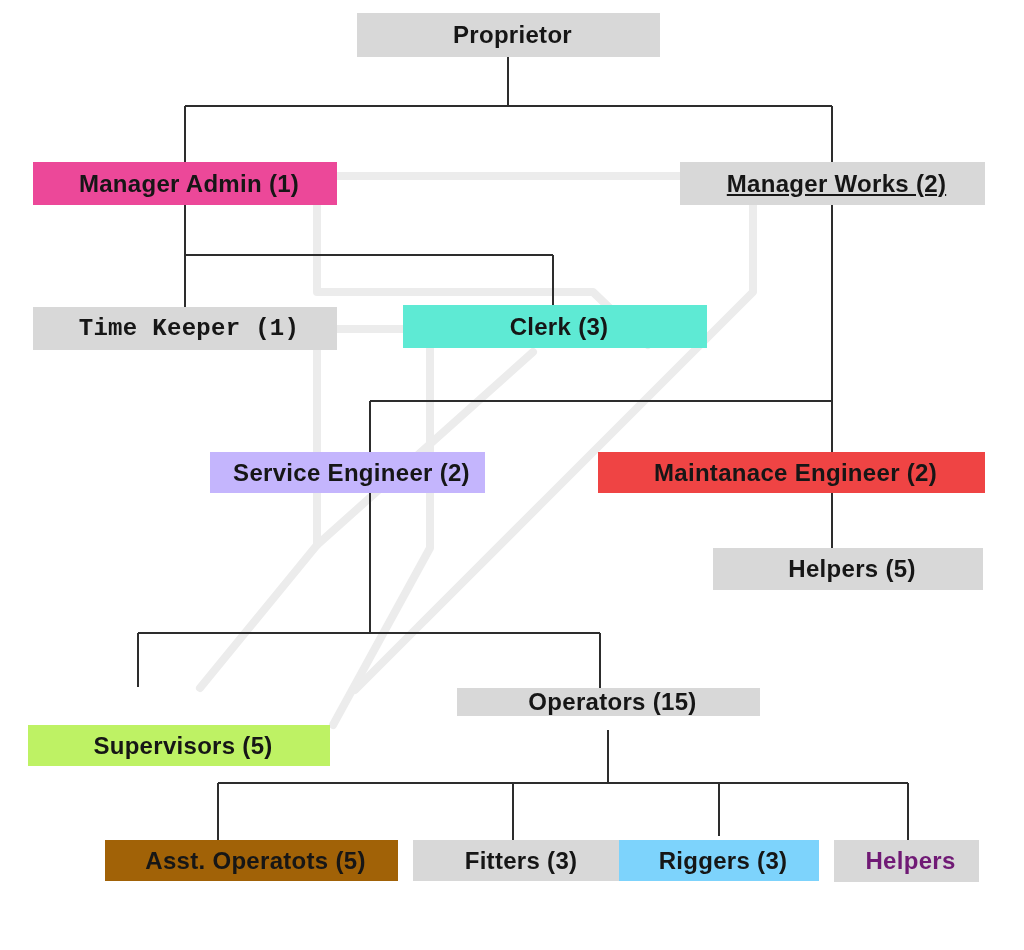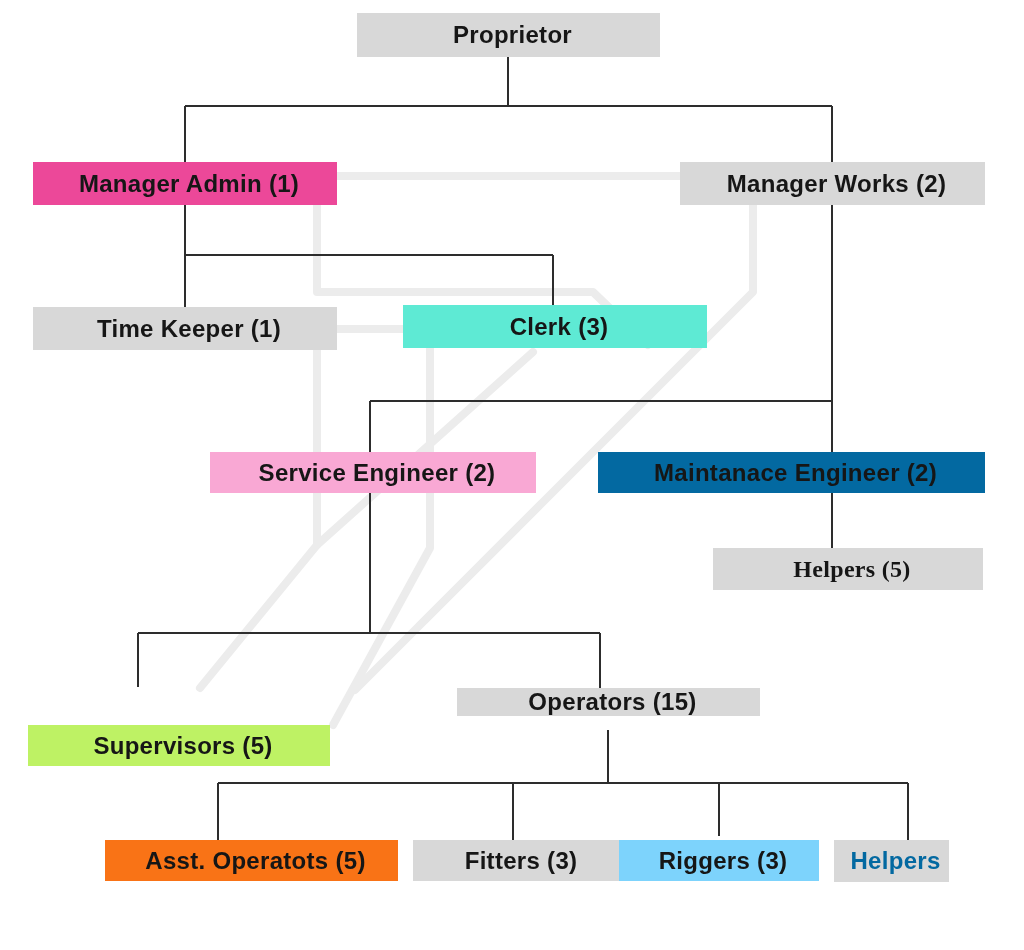--- a/index.html
+++ b/index.html
@@ -83,26 +83,26 @@
         <polyline points="218,783 908,783" class="black-line" stroke="#2d2d2d"></polyline>
         <polyline points="218,783 218,840" class="black-line" stroke="#2d2d2d"></polyline>
         <polyline points="513,783 513,840" class="black-line" stroke="#2d2d2d"></polyline>
         <polyline points="719,783 719,836" class="black-line" stroke="#2d2d2d"></polyline>
         <polyline points="908,783 908,843" class="black-line" stroke="#2d2d2d"></polyline>
       </g>
   </svg>
   <div id="node-layer">
       <div class="node" style="left: 357px; top: 13px; width: 303px; height: 44px; background: rgb(216, 216, 216); color: rgb(22, 22, 22);">Proprietor</div>
       <div class="node" style="left: 33px; top: 162px; width: 304px; height: 43px; background: #ec4899; color: rgb(22, 22, 22);">Manager Admin (1)</div>
-      <div class="node" style="left: 680px; top: 162px; width: 305px; height: 43px; background: rgb(216, 216, 216); color: rgb(22, 22, 22);">Manager Works (2)</div>
-      <div class="node" style="left: 33px; top: 307px; width: 304px; height: 43px; background: rgb(216, 216, 216); color: rgb(22, 22, 22);">Time Keeper (1)</div>
+      <div class="node" style="left: 680px; top: 162px; width: 305px; height: 43px; background: rgb(216, 216, 216); color: rgb(22, 22, 22); text-decoration: underline;">Manager Works (2)</div>
+      <div class="node" style="left: 33px; top: 307px; width: 304px; height: 43px; background: rgb(216, 216, 216); color: rgb(22, 22, 22); font-family: Liberation Mono, monospace;">Time Keeper (1)</div>
       <div class="node" style="left: 403px; top: 305px; width: 304px; height: 43px; background: #5eead4; color: rgb(22, 22, 22);">Clerk (3)</div>
-      <div class="node" style="left: 210px; top: 452px; width: 326px; height: 41px; background: #f9a8d4; color: rgb(22, 22, 22);">Service Engineer (2)</div>
-      <div class="node" style="left: 598px; top: 452px; width: 387px; height: 41px; background: #0369a1; color: rgb(22, 22, 22);">Maintanace Engineer (2)</div>
-      <div class="node" style="left: 713px; top: 548px; width: 270px; height: 42px; background: rgb(216, 216, 216); color: rgb(22, 22, 22); font-family: Liberation Serif, serif;">Helpers (5)</div>
+      <div class="node" style="left: 210px; top: 452px; width: 275px; height: 41px; background: #c4b5fd; color: rgb(22, 22, 22);">Service Engineer (2)</div>
+      <div class="node" style="left: 598px; top: 452px; width: 387px; height: 41px; background: #ef4444; color: rgb(22, 22, 22);">Maintanace Engineer (2)</div>
+      <div class="node" style="left: 713px; top: 548px; width: 270px; height: 42px; background: rgb(216, 216, 216); color: rgb(22, 22, 22);">Helpers (5)</div>
       <div class="node" style="left: 28px; top: 725px; width: 302px; height: 41px; background: #bef264; color: rgb(22, 22, 22);">Supervisors (5)</div>
       <div class="node" style="left: 457px; top: 688px; width: 303px; height: 28px; background: rgb(216, 216, 216); color: rgb(22, 22, 22);">Operators (15)</div>
-      <div class="node" style="left: 105px; top: 840px; width: 293px; height: 41px; background: #f97316; color: rgb(22, 22, 22);">Asst. Operatots (5)</div>
+      <div class="node" style="left: 105px; top: 840px; width: 293px; height: 41px; background: #a16207; color: rgb(22, 22, 22);">Asst. Operatots (5)</div>
       <div class="node" style="left: 413px; top: 840px; width: 208px; height: 41px; background: rgb(216, 216, 216); color: rgb(22, 22, 22);">Fitters (3)</div>
       <div class="node" style="left: 619px; top: 840px; width: 200px; height: 41px; background: #7dd3fc; color: rgb(22, 22, 22);">Riggers (3)</div>
-      <div class="node" style="left: 834px; top: 840px; width: 115px; height: 42px; background: rgb(216, 216, 216); color: #0369a1; text-align: right;">Helpers</div>
+      <div class="node" style="left: 834px; top: 840px; width: 145px; height: 42px; background: rgb(216, 216, 216); color: #701a75; text-align: right;">Helpers</div>
     </div>
 </div>
 
 </body></html>

